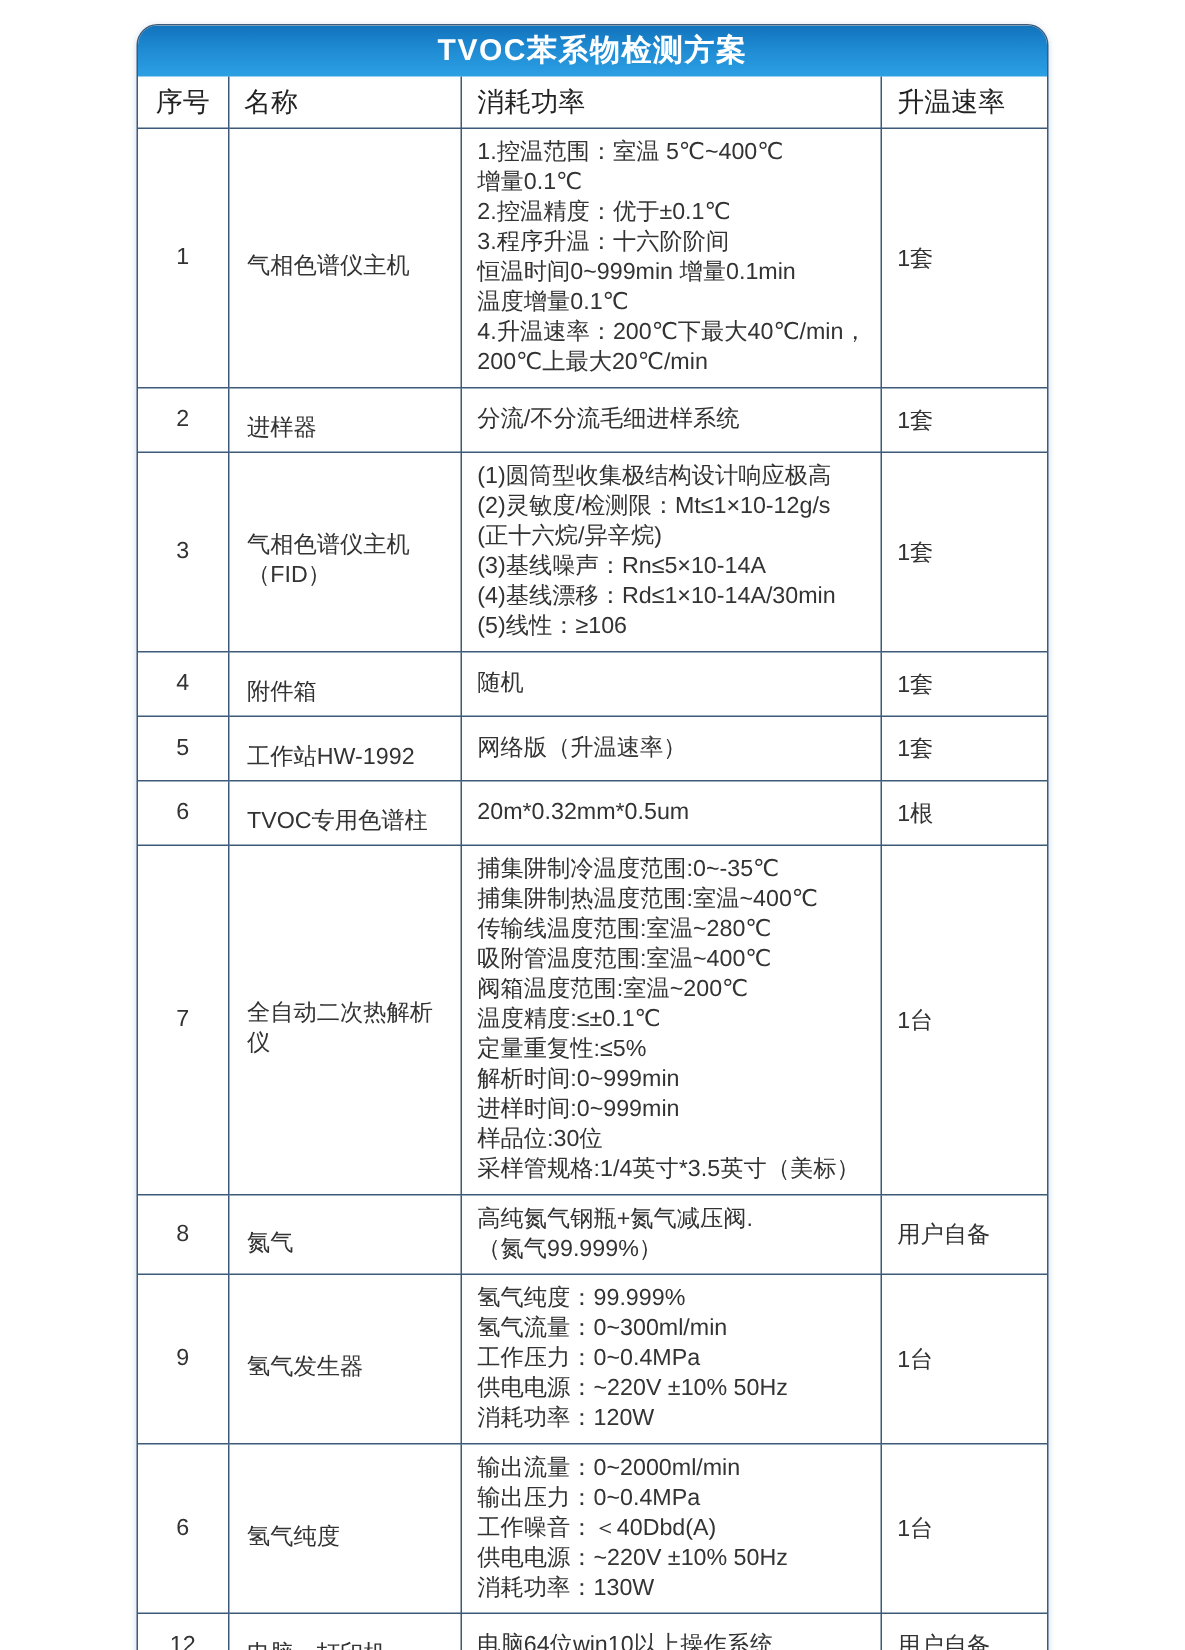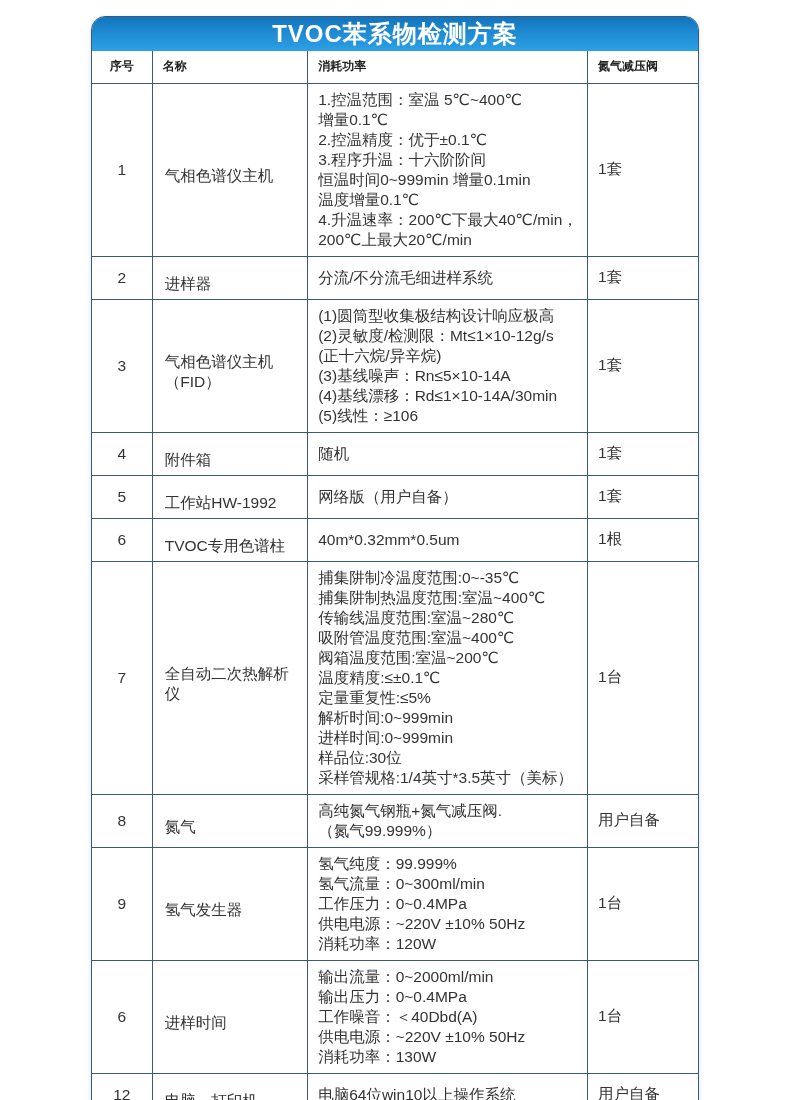--- a/index.html
+++ b/index.html
@@ -23,42 +23,42 @@
     border-radius:14px;
     overflow:hidden;
     box-shadow:0 1px 4px rgba(80,130,180,0.25);
     background:#ffffff;
   }
   .title-bar{
     height:34px;
     line-height:34px;
     text-align:center;
     color:#ffffff;
-    font-size:24px;
+    font-size:20px;
     font-weight:bold;
     letter-spacing:1px;
     background:linear-gradient(180deg,#1273bc 0%,#1e8ad2 45%,#2da0e4 100%);
   }
   table.spec-table{
     width:100%;
     border-collapse:collapse;
     border:hidden;              
     table-layout:fixed;
     font-size:15.5px;
     color:#333333;
   }
   table.spec-table td,
   table.spec-table th{
     border:1px solid #3d5a78;
     vertical-align:middle;
     box-sizing:border-box;
   }
   th{
-    font-weight:bold;
-    font-size:12px;
+    font-weight:normal;
+    font-size:18px;
     color:#222222;
     padding:5px 10px;
     text-align:left;
     height:32px;
   }
   th.col-no{ text-align:center; padding:5px 2px; }
   td.row-no{
     text-align:center;
     padding:5px 2px;
   }
@@ -88,21 +88,21 @@
         <col style="width:60px">
         <col style="width:155px">
         <col style="width:279px">
         <col style="width:110px">
       </colgroup>
       <thead>
         <tr>
           <th class="col-no">序号</th>
           <th class="col-name">名称</th>
           <th class="col-spec">消耗功率</th>
-          <th class="col-qty">氮气减压阀</th>
+          <th class="col-qty">升温速率</th>
         </tr>
       </thead>
       <tbody>
         <tr>
           <td class="row-no">1</td>
           <td class="row-name">气相色谱仪主机</td>
           <td class="row-spec">1.控温范围：室温 5℃~400℃
 增量0.1℃
 2.控温精度：优于±0.1℃
 3.程序升温：十六阶阶间
@@ -131,27 +131,27 @@
         </tr>
         <tr>
           <td class="row-no">4</td>
           <td class="row-name">附件箱</td>
           <td class="row-spec">随机</td>
           <td class="row-qty">1套</td>
         </tr>
         <tr>
           <td class="row-no">5</td>
           <td class="row-name">工作站HW-1992</td>
-          <td class="row-spec">网络版（用户自备）</td>
+          <td class="row-spec">网络版（升温速率）</td>
           <td class="row-qty">1套</td>
         </tr>
         <tr>
           <td class="row-no">6</td>
           <td class="row-name">TVOC专用色谱柱</td>
-          <td class="row-spec">40m*0.32mm*0.5um</td>
+          <td class="row-spec">20m*0.32mm*0.5um</td>
           <td class="row-qty">1根</td>
         </tr>
         <tr>
           <td class="row-no">7</td>
           <td class="row-name">全自动二次热解析仪</td>
           <td class="row-spec">捕集阱制冷温度范围:0~-35℃
 捕集阱制热温度范围:室温~400℃
 传输线温度范围:室温~280℃
 吸附管温度范围:室温~400℃
 阀箱温度范围:室温~200℃
@@ -175,21 +175,21 @@
           <td class="row-name">氢气发生器</td>
           <td class="row-spec">氢气纯度：99.999%
 氢气流量：0~300ml/min
 工作压力：0~0.4MPa
 供电电源：~220V ±10% 50Hz
 消耗功率：120W</td>
           <td class="row-qty">1台</td>
         </tr>
         <tr>
           <td class="row-no">6</td>
-          <td class="row-name">进样时间</td>
+          <td class="row-name">氢气纯度</td>
           <td class="row-spec">输出流量：0~2000ml/min
 输出压力：0~0.4MPa
 工作噪音：＜40Dbd(A)
 供电电源：~220V ±10% 50Hz
 消耗功率：130W</td>
           <td class="row-qty">1台</td>
         </tr>
         <tr>
           <td class="row-no">12</td>
           <td class="row-name">电脑、打印机</td>

